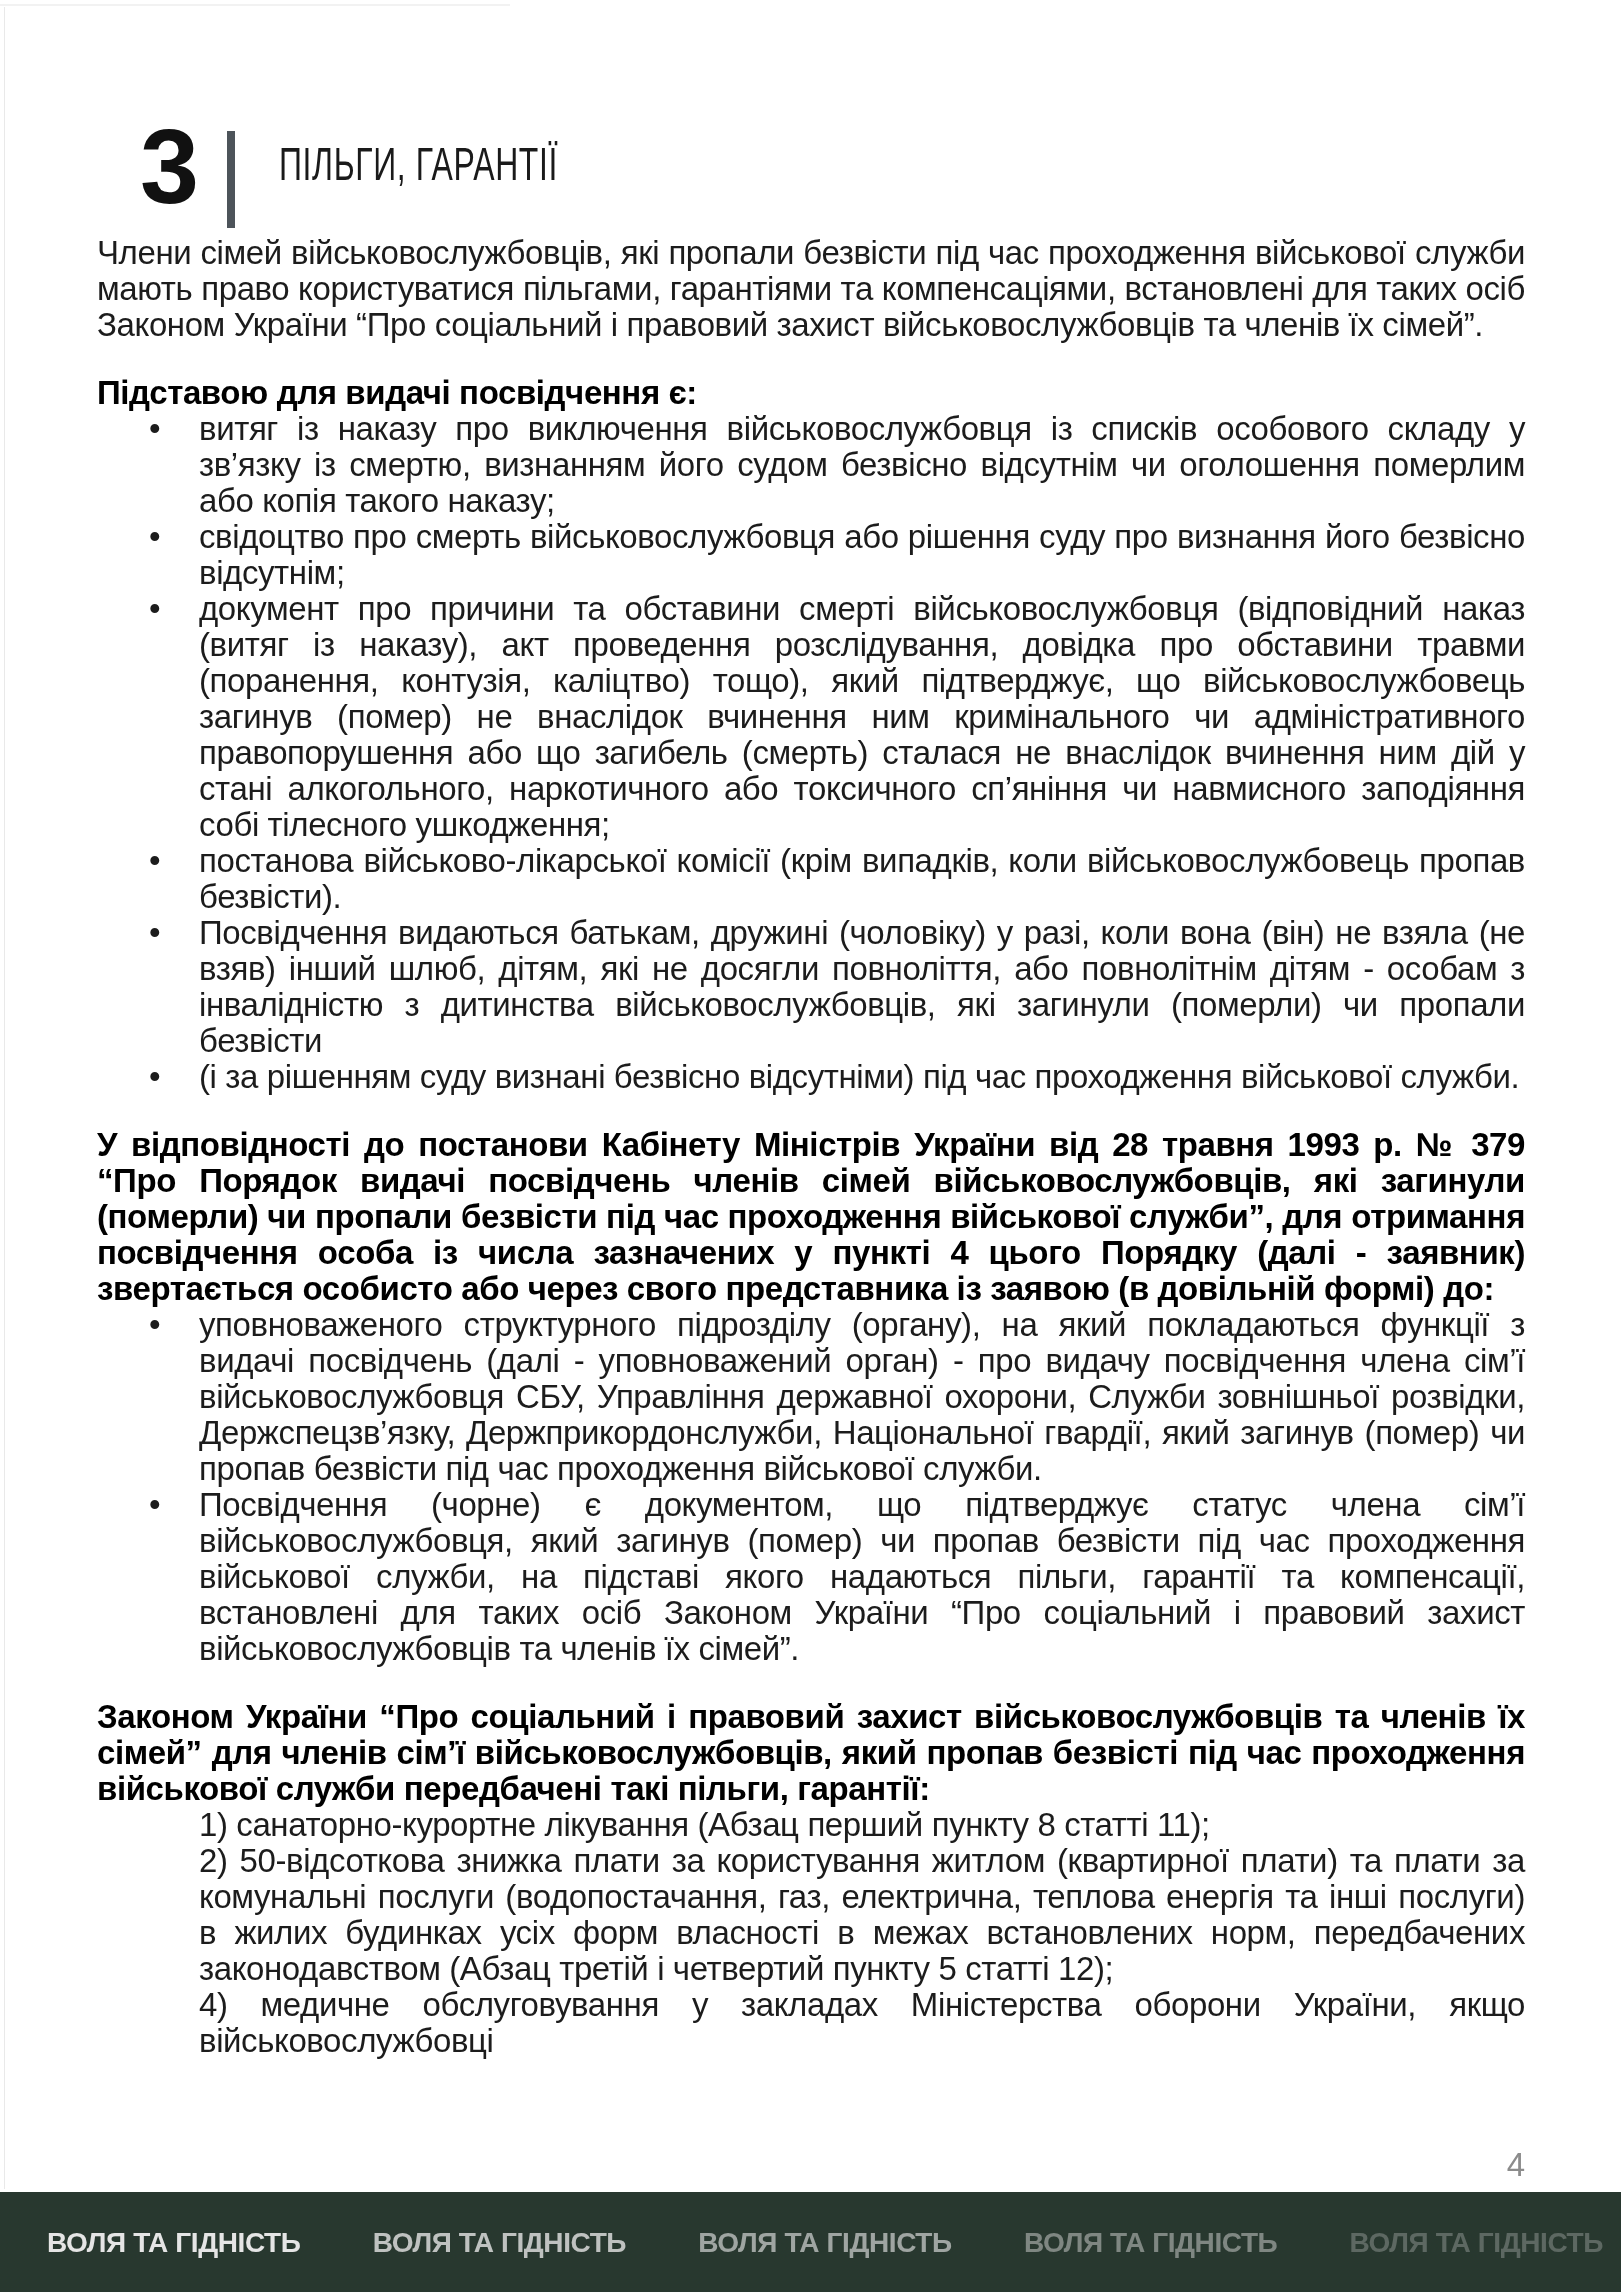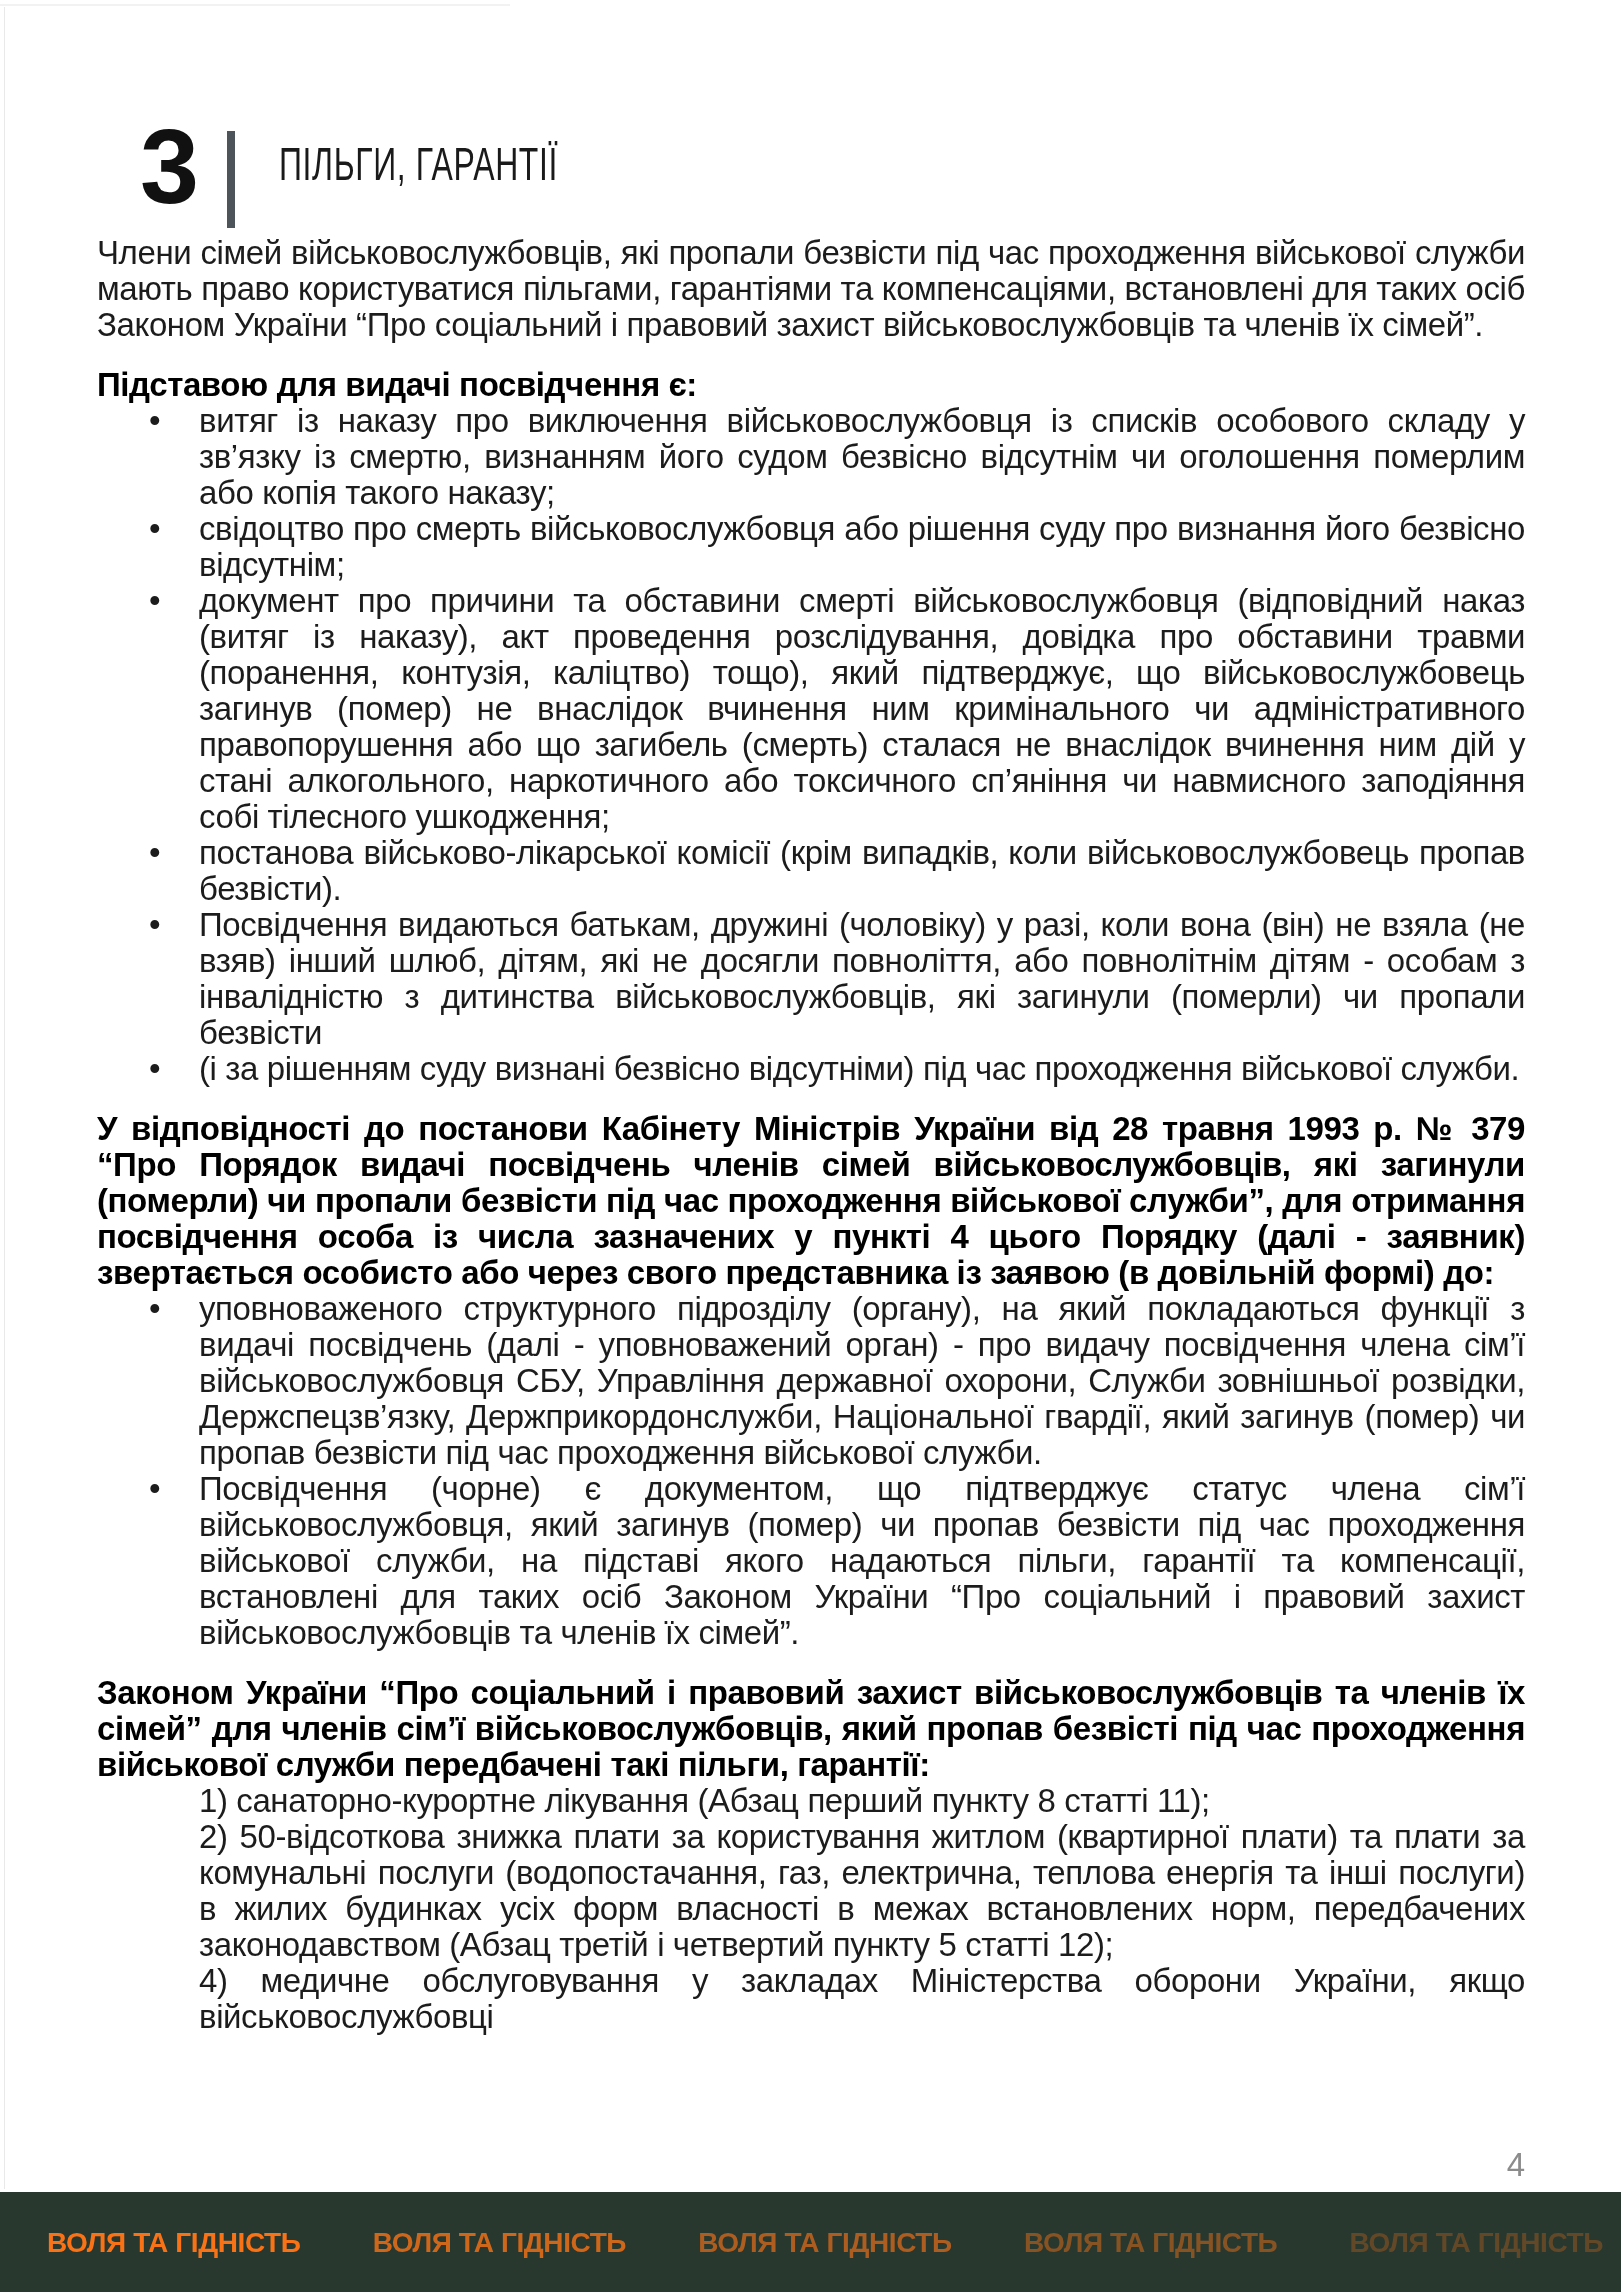--- a/index.html
+++ b/index.html
@@ -32,21 +32,21 @@
     white-space:nowrap;letter-spacing:0.9px;
   }
 
   
   .content{
     position:absolute;left:97px;top:235px;width:1428px;
     font-size:33px;line-height:36px;letter-spacing:-0.4px;
     text-align:justify;
   }
   .para{margin:0;}
-  .section{margin-top:24px;}
+  .section{margin-top:32px;}
   .heading{font-weight:700;color:#000;margin:0;}
   ul.bullets{margin:0;padding:0;list-style:none;}
   ul.bullets li{position:relative;padding-left:102px;margin:0;}
   ul.bullets li::before{
     content:"\2022";
     position:absolute;left:52px;top:0;
     color:#1c1c1c;
   }
   .num-item{padding-left:102px;margin:0;}
 
@@ -58,21 +58,21 @@
 
   
   .footer{
     position:absolute;left:0;right:0;bottom:0;height:101px;
     background:#28382f;
     display:flex;align-items:center;justify-content:space-between;
     padding:0 18px 0 47px;box-sizing:border-box;
   }
   .footer span{
     font-size:28px;font-weight:700;letter-spacing:-0.4px;
-    color:#f97316;white-space:nowrap;
+    color:#e5e5e5;white-space:nowrap;
   }
   .f1{opacity:1;}
   .f2{opacity:0.80;}
   .f3{opacity:0.63;}
   .f4{opacity:0.46;}
   .f5{opacity:0.28;}
 </style>
 </head>
 <body>
 

